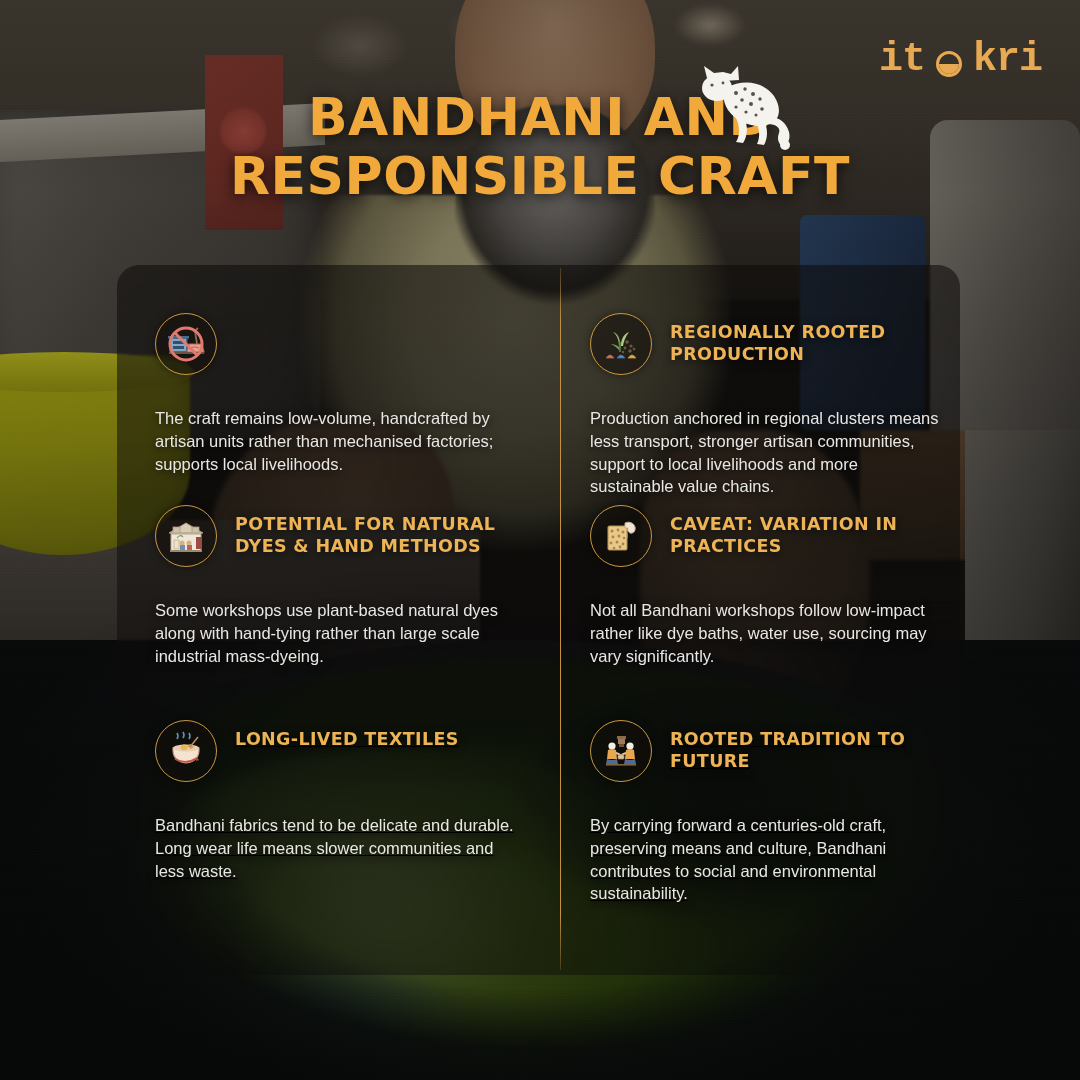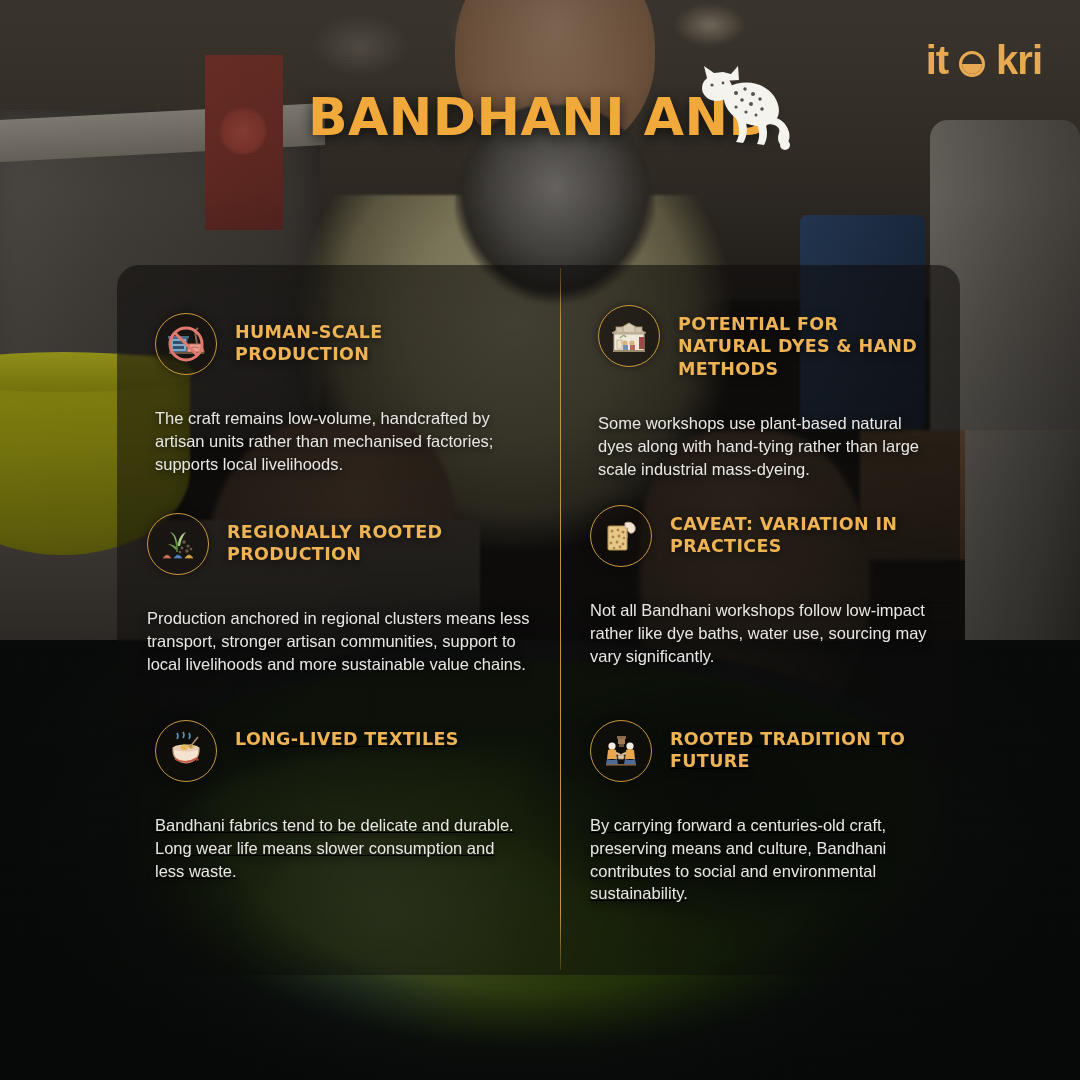--- a/index.html
+++ b/index.html
@@ -172,21 +172,21 @@
       repeating-linear-gradient(0deg,rgba(255,255,255,.035) 0 1px,transparent 1px 3px),
       repeating-linear-gradient(90deg,rgba(0,0,0,.035) 0 1px,transparent 1px 3px);
   }
 
   
   .logo {
     position:absolute; right:38px; top:40px;
     display:flex; align-items:center; gap:10px;
     font-size:40px; font-weight:700; letter-spacing:-1px;
     color:#e7a951;
-    font-family:Liberation Sans, sans-serif;
+    font-family:Liberation Mono, monospace;
     line-height:1;
   }
   .logo .glyph-o {
     position:relative; display:inline-block;
     width:26px; height:26px; border-radius:50%;
     border:3px solid #e7a951; margin:0 1px;
     top:4px;
     overflow:hidden;
   }
   .logo .glyph-o::after{
@@ -311,20 +311,21 @@
 
   <div class="logo">
     <span>it</span>
       <span class="glyph-o"></span>
       <span>kri</span>
   </div>
 
   <div class="title-wrap">
     <h1 class="title">
       <span class="title-line">BANDHANI AND</span>
+      <span class="title-line">RESPONSIBLE CRAFT</span>
     </h1>
   </div>
 
   <svg class="deco-cat" viewBox="0 0 115 105">
     <g fill="#f5f3ee">
       <path d="M18 30 l-4 -16 l10 7 l9 -1 l8 2 l7 -8 l1 14 z"></path>
       <ellipse cx="27" cy="36" rx="15" ry="13"></ellipse>
       <path d="M36 36 C54 26 74 30 84 44 C92 56 90 68 80 72 C66 78 46 70 38 58 C33 50 32 41 36 36 Z"></path>
       <path d="M78 66 C88 64 96 70 99 80 C101 88 97 94 92 93 C88 92 87 86 89 81 C91 76 86 72 78 72 Z"></path>
       <path d="M46 66 C50 74 50 84 46 90 l7 1 C58 84 58 73 54 65 Z"></path>
@@ -362,47 +363,22 @@
             <rect x="4" y="14" width="21" height="2.5" fill="#4a6b87"></rect>
             <path d="M23 30 L40 30 L38 22 L25 22 Z" fill="#e9a08f" stroke="#b86a59" stroke-width="1.2"></path>
             <path d="M26 26 q5 -2 9 0" stroke="#b86a59" stroke-width="1.2" fill="none"></path>
             <path d="M33 22 L31 9" stroke="#8a6a52" stroke-width="1.8"></path>
             <path d="M31 9 l3 -3" stroke="#8a6a52" stroke-width="1.8"></path>
             <rect x="5" y="30" width="35" height="2" fill="#6b5340"></rect>
             <circle cx="22" cy="22" r="16" fill="none" stroke="#e2796f" stroke-width="3"></circle>
             <line x1="11" y1="11" x2="33" y2="33" stroke="#e2796f" stroke-width="3"></line>
           </svg>
         </span>
-        <div class="card-title">HUMAN-SCALE PRODUCTION</div>
       </div>
       <p class="card-body">The craft remains low-volume, handcrafted by artisan units rather than mechanised factories; supports local livelihoods.</p>
-    </div>
-
-    <div class="card col-l r2">
-      <div class="card-head">
-        <span class="icon-badge">
-          <svg width="46" height="46" viewBox="0 0 46 46">
-            <rect x="8" y="20" width="30" height="18" fill="#efe7da" stroke="#b9a98f" stroke-width="1"></rect>
-            <path d="M6 20 L23 10 L40 20 Z" fill="#d9cdb8" stroke="#b09d80" stroke-width="1"></path>
-            <rect x="10" y="14" width="7" height="6" fill="#cfc2ab" stroke="#a8977c" stroke-width=".8"></rect>
-            <rect x="29" y="14" width="7" height="6" fill="#cfc2ab" stroke="#a8977c" stroke-width=".8"></rect>
-            <rect x="8" y="19" width="30" height="2.6" fill="#bdae93"></rect>
-            <rect x="33" y="24" width="5" height="12" fill="#9c4a46"></rect>
-            <rect x="11" y="27" width="5" height="9" fill="#efe2cb" stroke="#bba98c" stroke-width=".7"></rect>
-            <circle cx="19" cy="30" r="2.6" fill="#d8b27e"></circle>
-            <rect x="17" y="32" width="5" height="5" fill="#6f8fb5"></rect>
-            <circle cx="26" cy="30" r="2.6" fill="#d8b27e"></circle>
-            <rect x="24" y="32" width="5" height="5" fill="#b9655c"></rect>
-            <path d="M14 25 q3 -4 6 -1" stroke="#7d9a5c" stroke-width="1.2" fill="none"></path>
-            <rect x="7" y="37" width="32" height="2" fill="#9a8a6e"></rect>
-          </svg>
-        </span>
-        <div class="card-title">POTENTIAL FOR NATURAL DYES &amp; HAND METHODS</div>
-      </div>
-      <p class="card-body">Some workshops use plant-based natural dyes along with hand-tying rather than large scale industrial mass-dyeing.</p>
     </div>
 
     <div class="card col-r r1">
       <div class="card-head">
         <span class="icon-badge">
           <svg width="44" height="44" viewBox="0 0 44 44">
             <path d="M20 26 C20 18 18 13 14 10 C18 11 21 15 21 22 Z" fill="#8db86a"></path>
             <path d="M22 24 C22 17 25 12 30 10 C27 14 25 18 24 24 Z" fill="#a9cf84"></path>
             <path d="M21 26 C18 23 15 22 12 22 C16 24 18 26 20 28 Z" fill="#6f9e52"></path>
             <path d="M21 30 L21 20" stroke="#5d8743" stroke-width="1.6"></path>
@@ -415,20 +391,44 @@
                 <circle cx="24" cy="30" r="1.2"></circle>
             </g>
             <path d="M7 36 q4 -6 8 0 z" fill="#cf7a5e" stroke="#a25a43" stroke-width=".9"></path>
             <path d="M18 36 q4 -6 8 0 z" fill="#5e8cc4" stroke="#3f6a9e" stroke-width=".9"></path>
             <path d="M29 36 q4 -6 8 0 z" fill="#e0b14f" stroke="#b98b31" stroke-width=".9"></path>
           </svg>
         </span>
         <div class="card-title">REGIONALLY ROOTED PRODUCTION</div>
       </div>
       <p class="card-body">Production anchored in regional clusters means less transport, stronger artisan communities, support to local livelihoods and more sustainable value chains.</p>
+    </div>
+
+    <div class="card col-l r2">
+      <div class="card-head">
+        <span class="icon-badge">
+          <svg width="46" height="46" viewBox="0 0 46 46">
+            <rect x="8" y="20" width="30" height="18" fill="#efe7da" stroke="#b9a98f" stroke-width="1"></rect>
+            <path d="M6 20 L23 10 L40 20 Z" fill="#d9cdb8" stroke="#b09d80" stroke-width="1"></path>
+            <rect x="10" y="14" width="7" height="6" fill="#cfc2ab" stroke="#a8977c" stroke-width=".8"></rect>
+            <rect x="29" y="14" width="7" height="6" fill="#cfc2ab" stroke="#a8977c" stroke-width=".8"></rect>
+            <rect x="8" y="19" width="30" height="2.6" fill="#bdae93"></rect>
+            <rect x="33" y="24" width="5" height="12" fill="#9c4a46"></rect>
+            <rect x="11" y="27" width="5" height="9" fill="#efe2cb" stroke="#bba98c" stroke-width=".7"></rect>
+            <circle cx="19" cy="30" r="2.6" fill="#d8b27e"></circle>
+            <rect x="17" y="32" width="5" height="5" fill="#6f8fb5"></rect>
+            <circle cx="26" cy="30" r="2.6" fill="#d8b27e"></circle>
+            <rect x="24" y="32" width="5" height="5" fill="#b9655c"></rect>
+            <path d="M14 25 q3 -4 6 -1" stroke="#7d9a5c" stroke-width="1.2" fill="none"></path>
+            <rect x="7" y="37" width="32" height="2" fill="#9a8a6e"></rect>
+          </svg>
+        </span>
+        <div class="card-title">POTENTIAL FOR NATURAL DYES &amp; HAND METHODS</div>
+      </div>
+      <p class="card-body">Some workshops use plant-based natural dyes along with hand-tying rather than large scale industrial mass-dyeing.</p>
     </div>
 
     <div class="card col-r r2">
       <div class="card-head">
         <span class="icon-badge">
           <svg width="44" height="44" viewBox="0 0 44 44">
             <rect x="9" y="12" width="19" height="24" rx="1.5" fill="#e7c98b" stroke="#b2924f" stroke-width="1.1"></rect>
             <g fill="#a8763b" opacity=".85">
               <circle cx="13" cy="17" r="1.5"></circle>
                 <circle cx="19" cy="16" r="1.4"></circle>
@@ -463,21 +463,21 @@
             <path d="M26 18 L34 8" stroke="#b0886a" stroke-width="1.6"></path>
             <path d="M13 10 q2 -3 0 -6" stroke="#5f8fb7" stroke-width="1.6" fill="none"></path>
             <path d="M19 9 q2 -3 0 -6" stroke="#5f8fb7" stroke-width="1.6" fill="none"></path>
             <path d="M25 10 q2 -3 0 -6" stroke="#5f8fb7" stroke-width="1.6" fill="none"></path>
             <path d="M11 30 q11 6 22 -1" stroke="#c4553e" stroke-width="1.6" fill="none"></path>
             <path d="M33 29 l-1 3 l3 -1 Z" fill="#c4553e"></path>
           </svg>
         </span>
         <div class="card-title">LONG-LIVED TEXTILES</div>
       </div>
-      <p class="card-body">Bandhani fabrics tend to be delicate and durable. Long wear life means slower consumption and less waste.</p>
+      <p class="card-body">Bandhani fabrics tend to be delicate and durable. Long wear life means slower communities and less waste.</p>
     </div>
 
     <div class="card col-r r3">
       <div class="card-head">
         <span class="icon-badge">
           <svg width="44" height="44" viewBox="0 0 44 44">
             <rect x="18" y="7" width="9" height="3" fill="#8a6a4a"></rect>
             <rect x="19" y="10" width="7" height="5" fill="#a07a52"></rect>
             <rect x="20" y="15" width="5" height="3" fill="#6f5338"></rect>
             <circle cx="13" cy="17" r="3.6" fill="#f3ece0"></circle>

